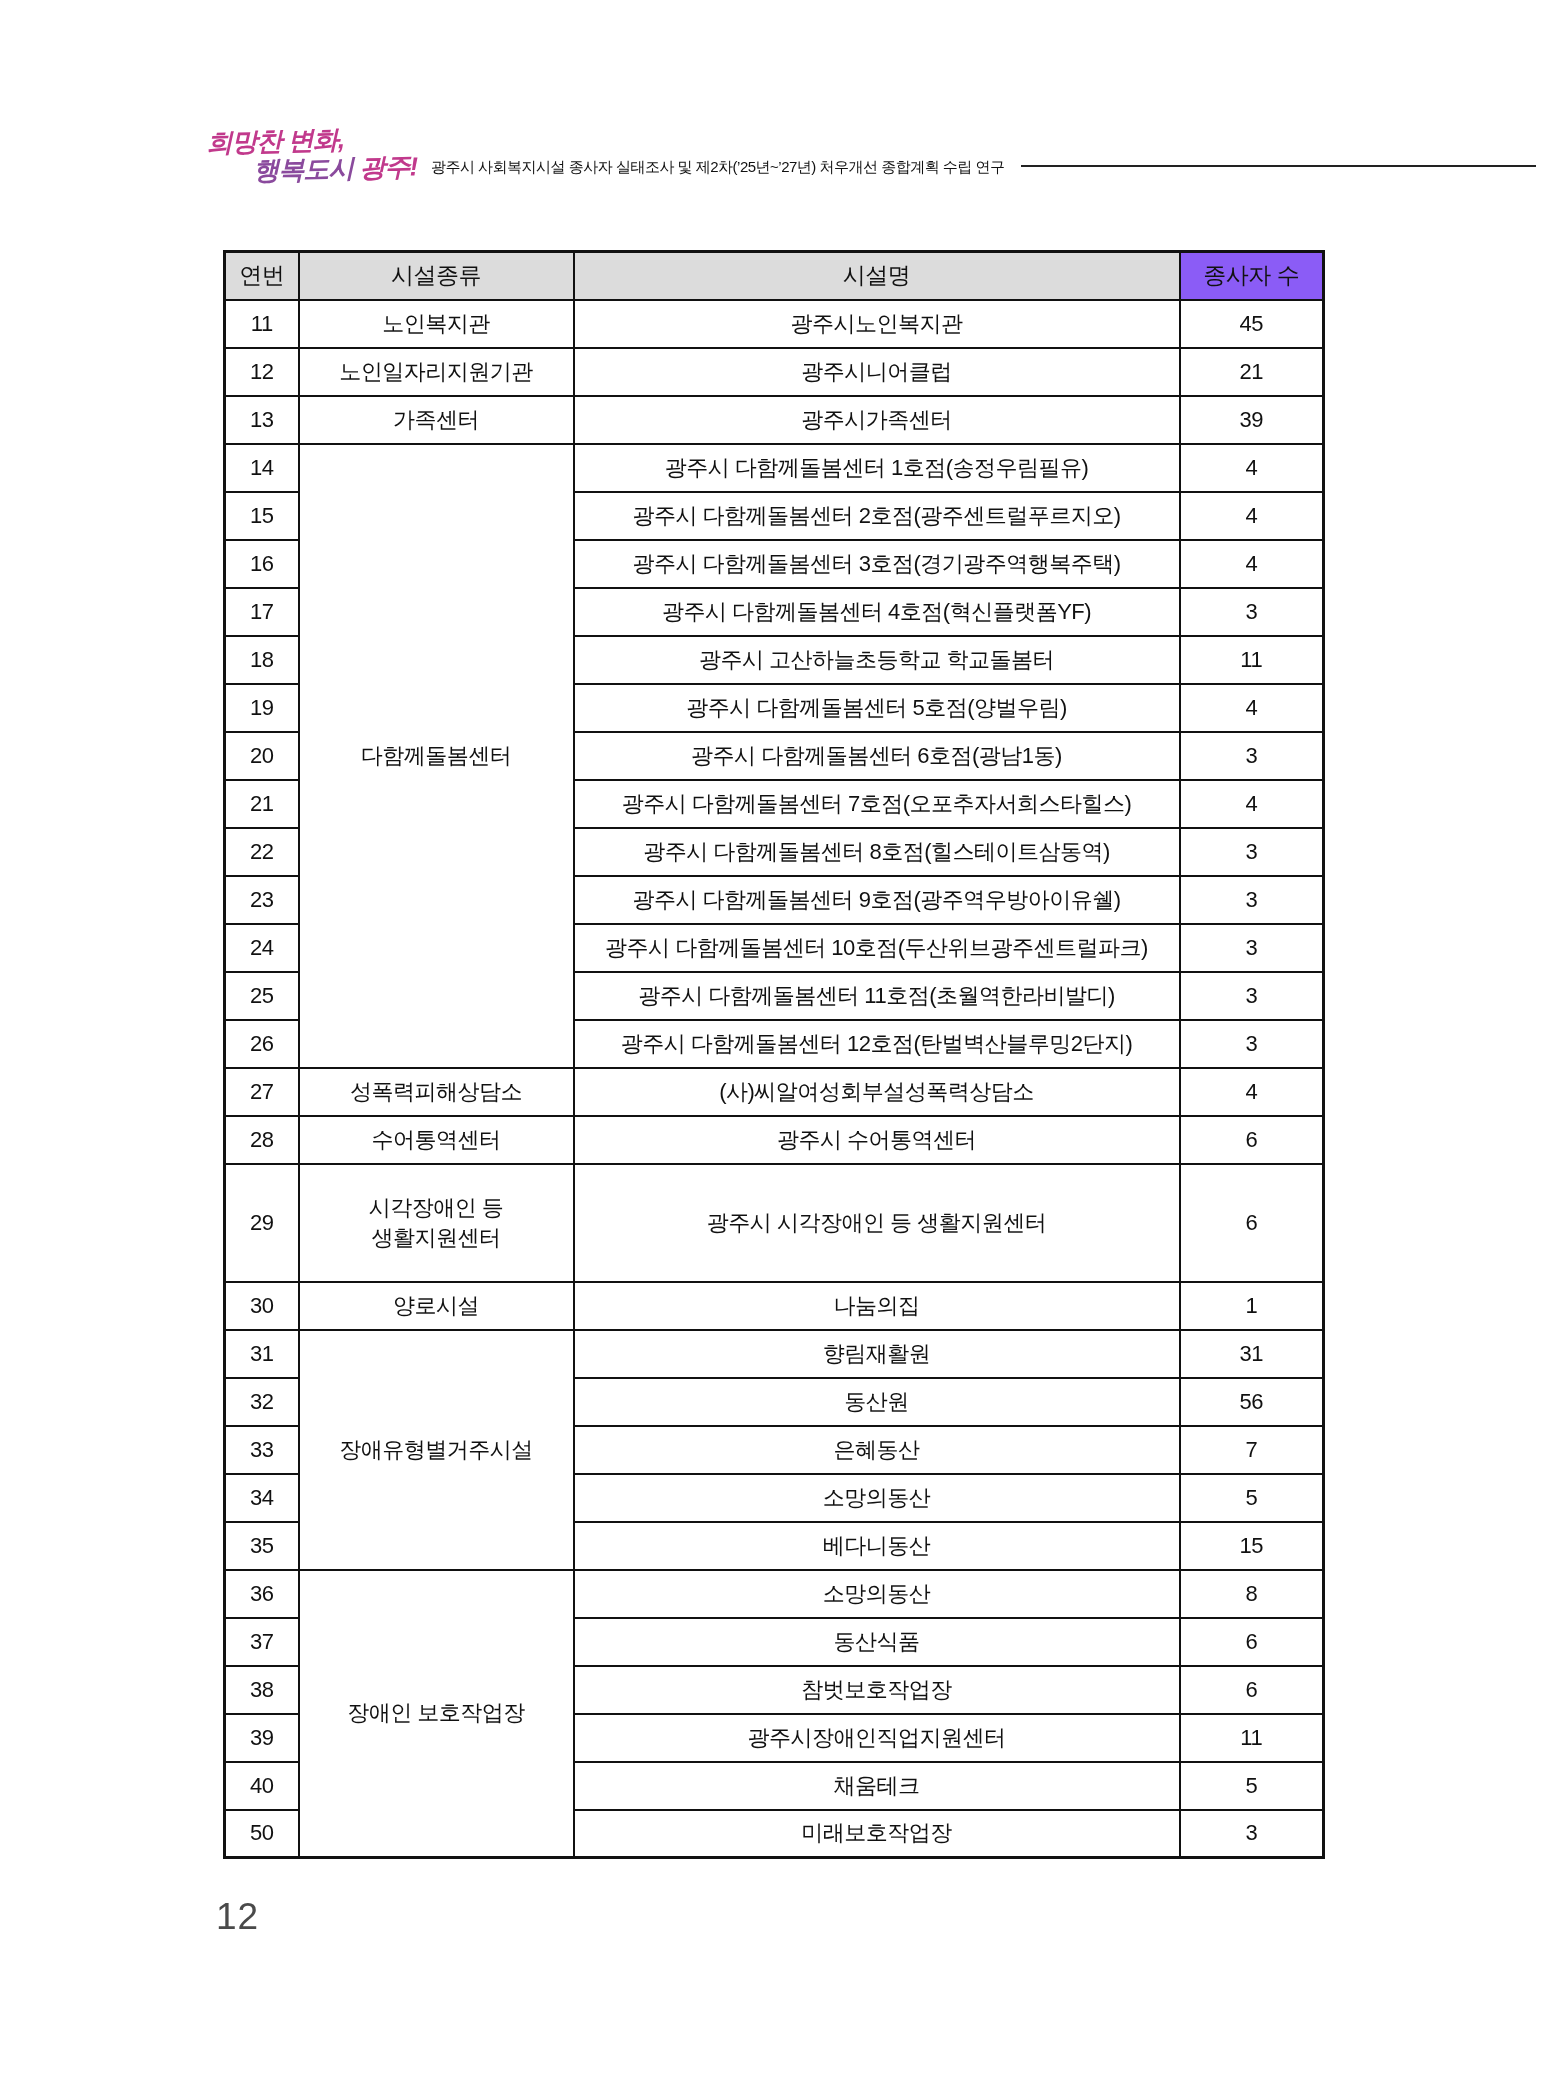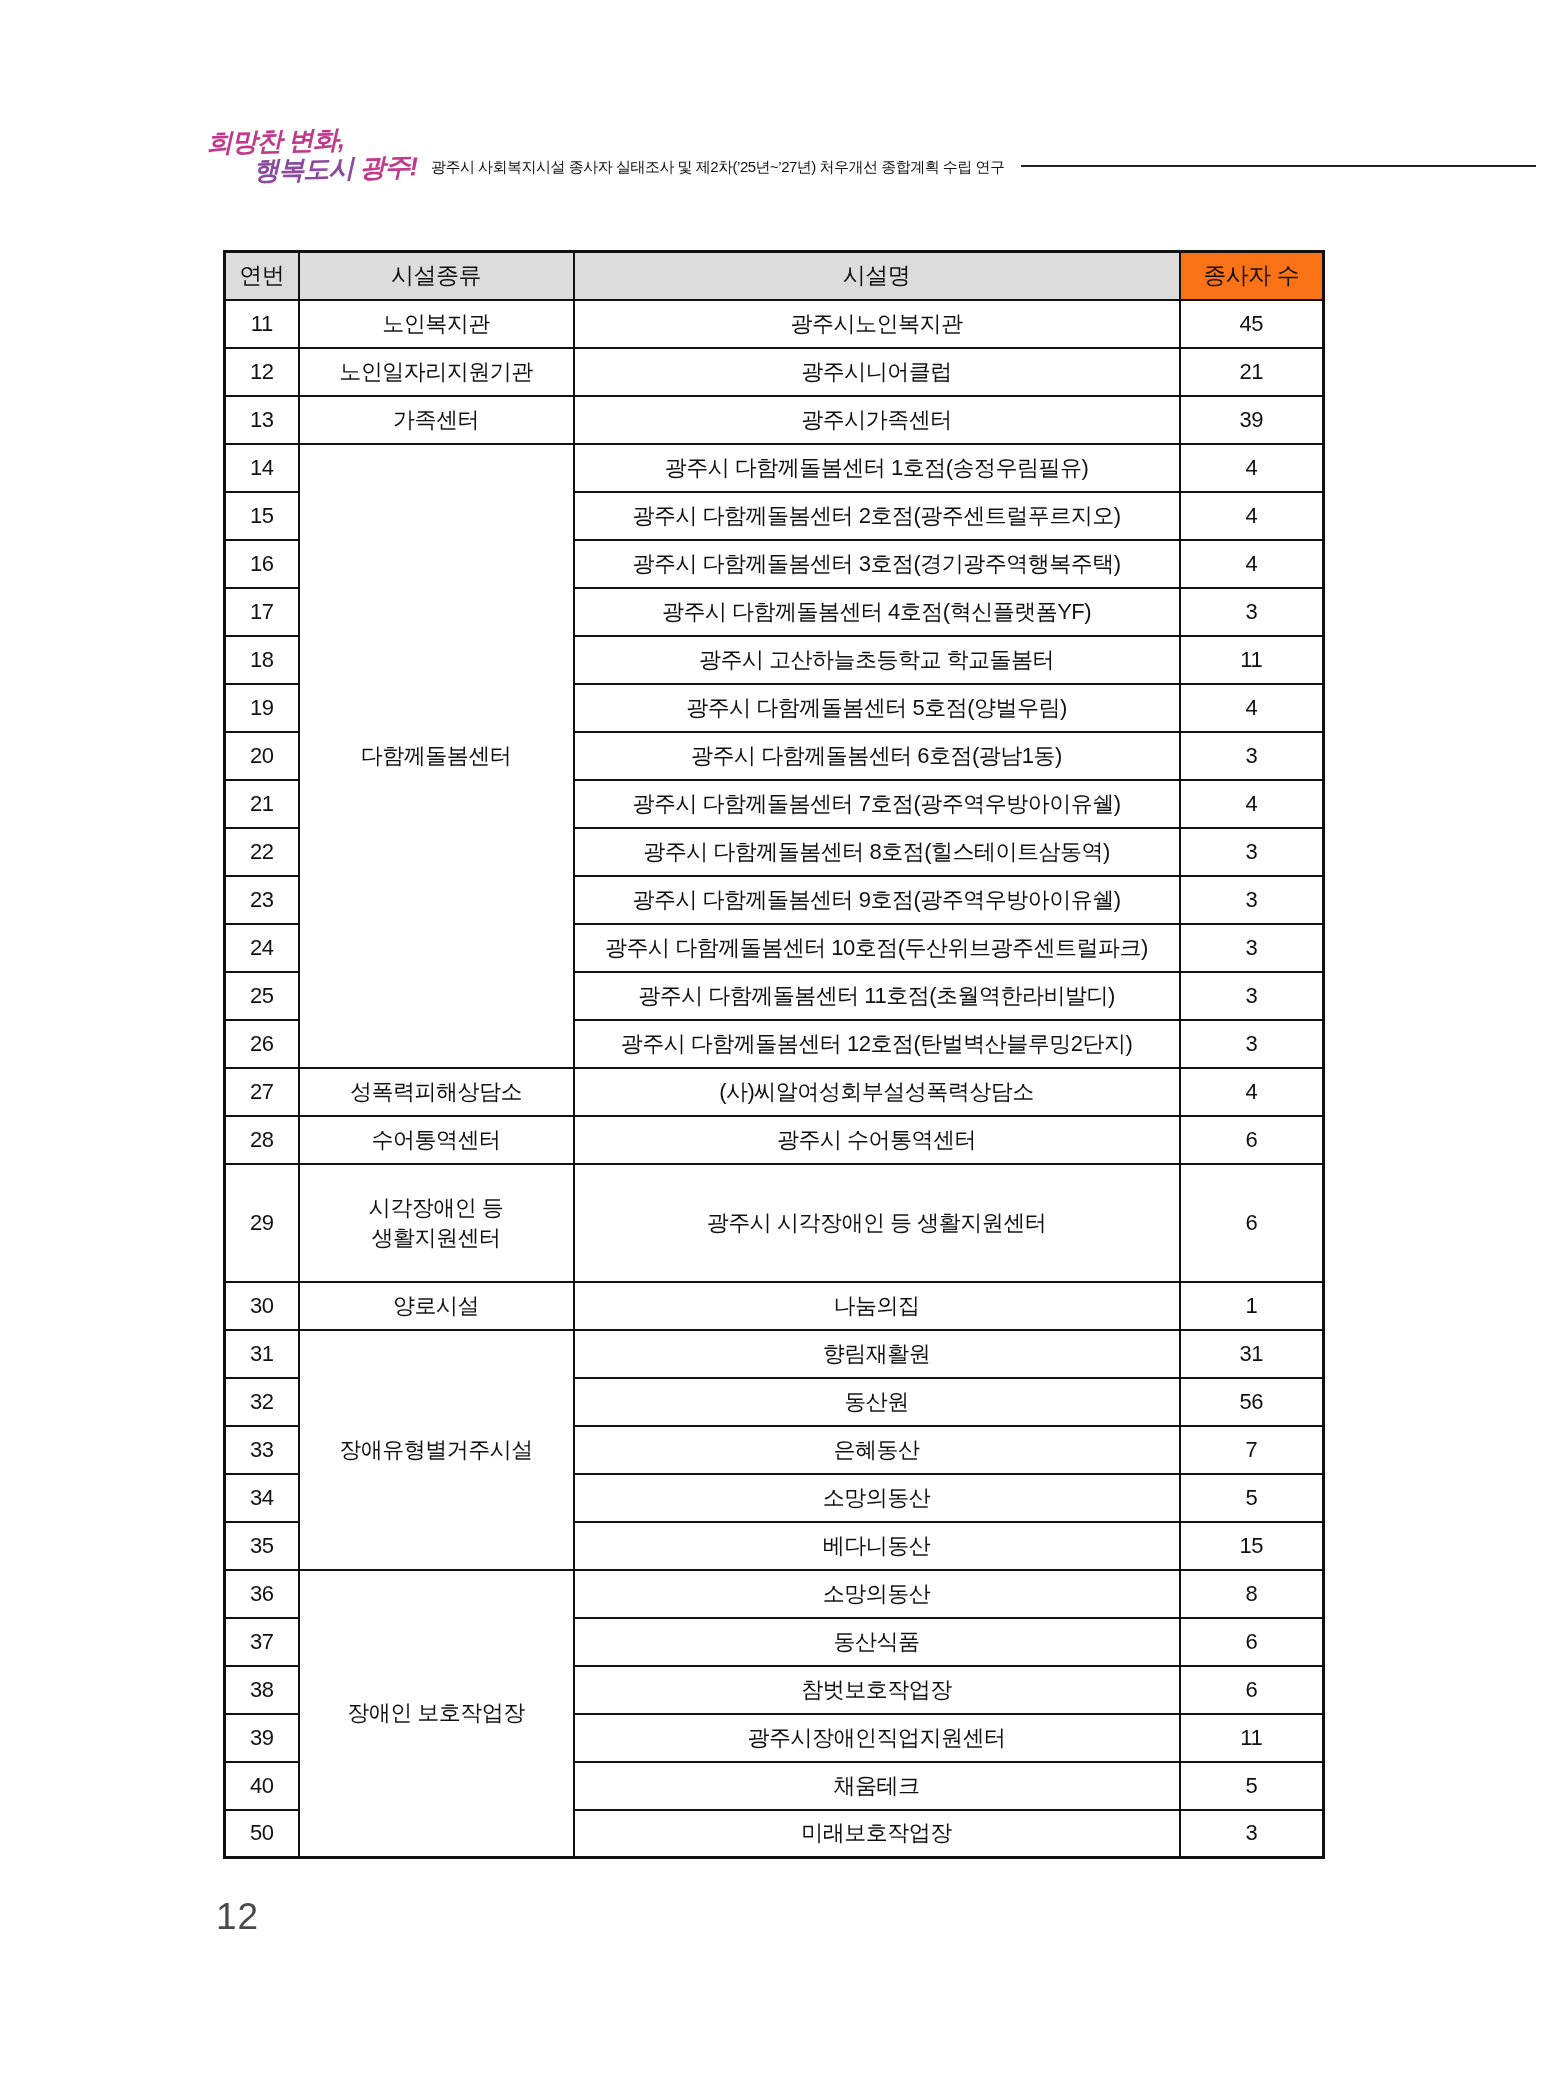--- a/index.html
+++ b/index.html
@@ -108,21 +108,21 @@
       <col style="width:74px">
       <col style="width:275px">
       <col style="width:606px">
       <col style="width:144px">
     </colgroup>
     <thead>
       <tr>
         <td style="background: rgb(220, 220, 220);">연번</td>
         <td style="background: rgb(220, 220, 220);">시설종류</td>
         <td style="background: rgb(220, 220, 220);">시설명</td>
-        <td style="background: #f97316;">종사자 수</td>
+        <td style="background: #8b5cf6;">종사자 수</td>
       </tr>
     </thead>
     <tbody>
         <tr>
           <td class="col-no">11</td>
           <td class="col-type" rowspan="1">노인복지관</td>
           <td class="col-name">광주시노인복지관</td>
           <td class="col-count">45</td>
         </tr>
         <tr>
@@ -168,21 +168,21 @@
           <td class="col-name">광주시 다함께돌봄센터 5호점(양벌우림)</td>
           <td class="col-count">4</td>
         </tr>
         <tr>
           <td class="col-no">20</td>
           <td class="col-name">광주시 다함께돌봄센터 6호점(광남1동)</td>
           <td class="col-count">3</td>
         </tr>
         <tr>
           <td class="col-no">21</td>
-          <td class="col-name">광주시 다함께돌봄센터 7호점(광주역우방아이유쉘)</td>
+          <td class="col-name">광주시 다함께돌봄센터 7호점(오포추자서희스타힐스)</td>
           <td class="col-count">4</td>
         </tr>
         <tr>
           <td class="col-no">22</td>
           <td class="col-name">광주시 다함께돌봄센터 8호점(힐스테이트삼동역)</td>
           <td class="col-count">3</td>
         </tr>
         <tr>
           <td class="col-no">23</td>
           <td class="col-name">광주시 다함께돌봄센터 9호점(광주역우방아이유쉘)</td>

